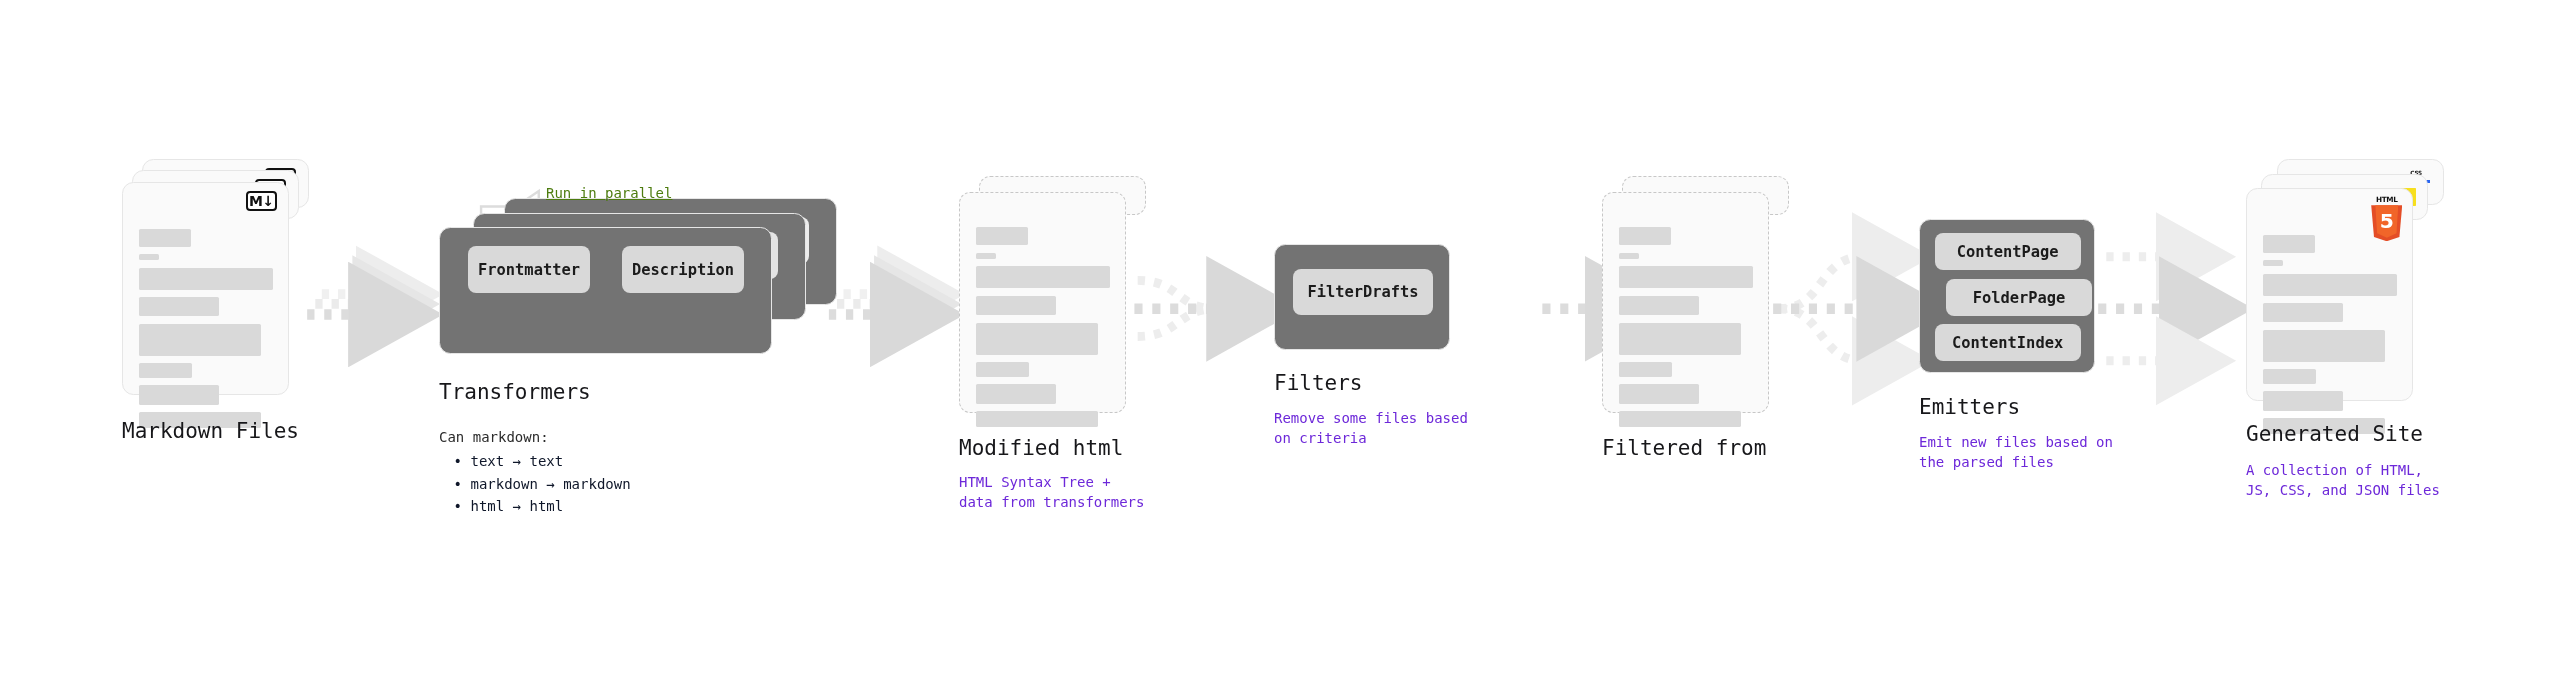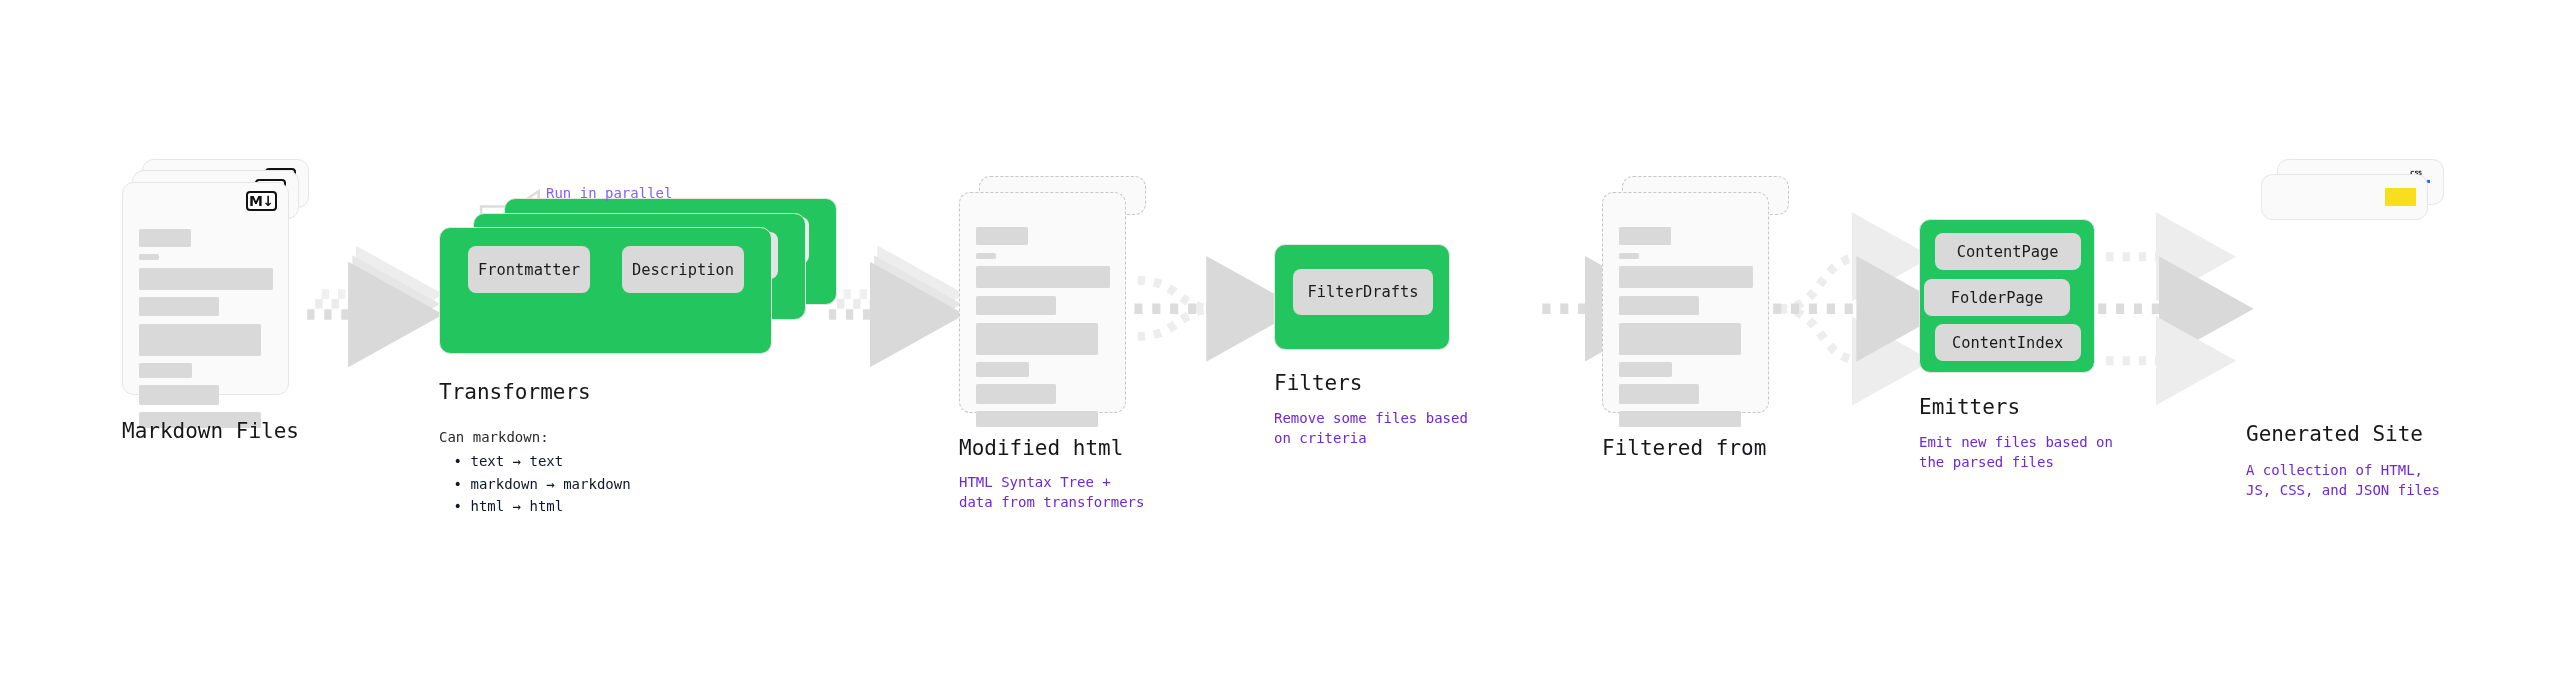--- a/index.html
+++ b/index.html
@@ -72,22 +72,23 @@
     font-family:"DejaVu Sans","Liberation Sans",sans-serif;
     font-weight:bold;font-size:5.7px;color:#111;line-height:1;letter-spacing:-0.2px;
   }
   .css-badge .ul{position:absolute;left:1.6px;bottom:1.6px;width:28px;height:2.4px;background:#2965f1;}
 
   
   .pbox{
     position:absolute;
     border:1.6px solid #e6e6e6;
     border-radius:11.4px;
-    background:#22c55e;
+    background:#737373;
     box-sizing:border-box;
+    font-weight:bold;
   }
   .chip{
     position:absolute;
     background:#d9d9d9;
     border-radius:8.1px;
     display:flex;align-items:center;justify-content:center;
     font-size:15.4px;color:#1b1b1b;
     white-space:nowrap;
     box-sizing:border-box;
   }
@@ -109,21 +110,21 @@
     color:#6d28d9;
     white-space:pre;
   }
   .subhead{
     position:absolute;font-size:14px;line-height:1.45;color:#2b2b2b;white-space:pre;
   }
   .bullets{position:absolute;font-size:14px;line-height:1.62;color:#0f172a;}
   .bullets div{white-space:pre;}
 
   .parallel-label{
-    position:absolute;font-size:14px;color:#8b5cf6;white-space:nowrap;
+    position:absolute;font-size:14px;color:#4d7c0f;white-space:nowrap;text-decoration:underline;
   }
 
   svg.overlay{position:absolute;left:0;top:0;width:2576px;height:681px;pointer-events:none;}
 </style>
 </head>
 <body>
 
 <div id="stage">
 
   <svg class="overlay" viewBox="0 0 3170 838">
@@ -296,21 +297,21 @@
           <div class="bar" style="width:122px;height:16.3px;"></div>
         </div>
       </div>
     </div>
     <div class="title" style="left:0px;top:260px;">Filtered from</div>
   </div>
 
   <div class="node" style="left:1919px;top:219px;">
     <div class="pbox" style="position:relative;left:0;top:0;width:176px;height:154px;">
       <div class="chip" style="left:14.6px;top:13px;width:146px;height:37px;">ContentPage</div>
-      <div class="chip" style="left:4px;top:59px;width:146px;height:37px;">FolderPage</div>
+      <div class="chip" style="left:26px;top:59px;width:146px;height:37px;">FolderPage</div>
       <div class="chip" style="left:14.6px;top:104px;width:146px;height:37px;">ContentIndex</div>
     </div>
     <div class="title" style="left:0px;top:176px;text-align:center;">Emitters</div>
     <div class="desc" style="left:0px;top:213px;">Emit new files based on
 the parsed files</div>
   </div>
 
   <div class="node" style="left:2246px;top:159px;">
     <div class="cardstack" style="width:195px;height:236px;">
 
@@ -322,20 +323,40 @@
           </div>
         </div>
       </div>
 
       <div class="card" style="left:15.4px;top:14.6px;height:46px;overflow:hidden;">
         <div class="logo" style="top:13px;">
           <div class="js-badge"></div>
         </div>
       </div>
 
+      <div class="card" style="left:0px;top:29px;width:167px;height:213px;">
+        <div class="logo" style="top:16.3px;right:9.8px;">
+          <div class="h5">
+            <div class="cap">HTML</div>
+            <div class="shield"></div>
+            <div class="inner"></div>
+            <div class="five">5</div>
+          </div>
+        </div>
+        <div class="lines">
+          <div class="bar" style="width:52px;height:18px;margin-top:26px;"></div>
+          <div class="bar" style="width:19.5px;height:6.5px;"></div>
+          <div class="bar" style="width:134px;height:22px;margin-top:6.5px;"></div>
+          <div class="bar" style="width:80px;height:19.5px;"></div>
+          <div class="bar" style="width:122px;height:32.5px;"></div>
+          <div class="bar" style="width:53px;height:14.6px;"></div>
+          <div class="bar" style="width:80px;height:19.5px;"></div>
+          <div class="bar" style="width:122px;height:16.3px;"></div>
+        </div>
+      </div>
     </div>
 
     <div class="title" style="left:0px;top:263px;">Generated Site</div>
     <div class="desc" style="left:0px;top:301px;">A collection of HTML,
 JS, CSS, and JSON files</div>
   </div>
 
 </div>
 
 

